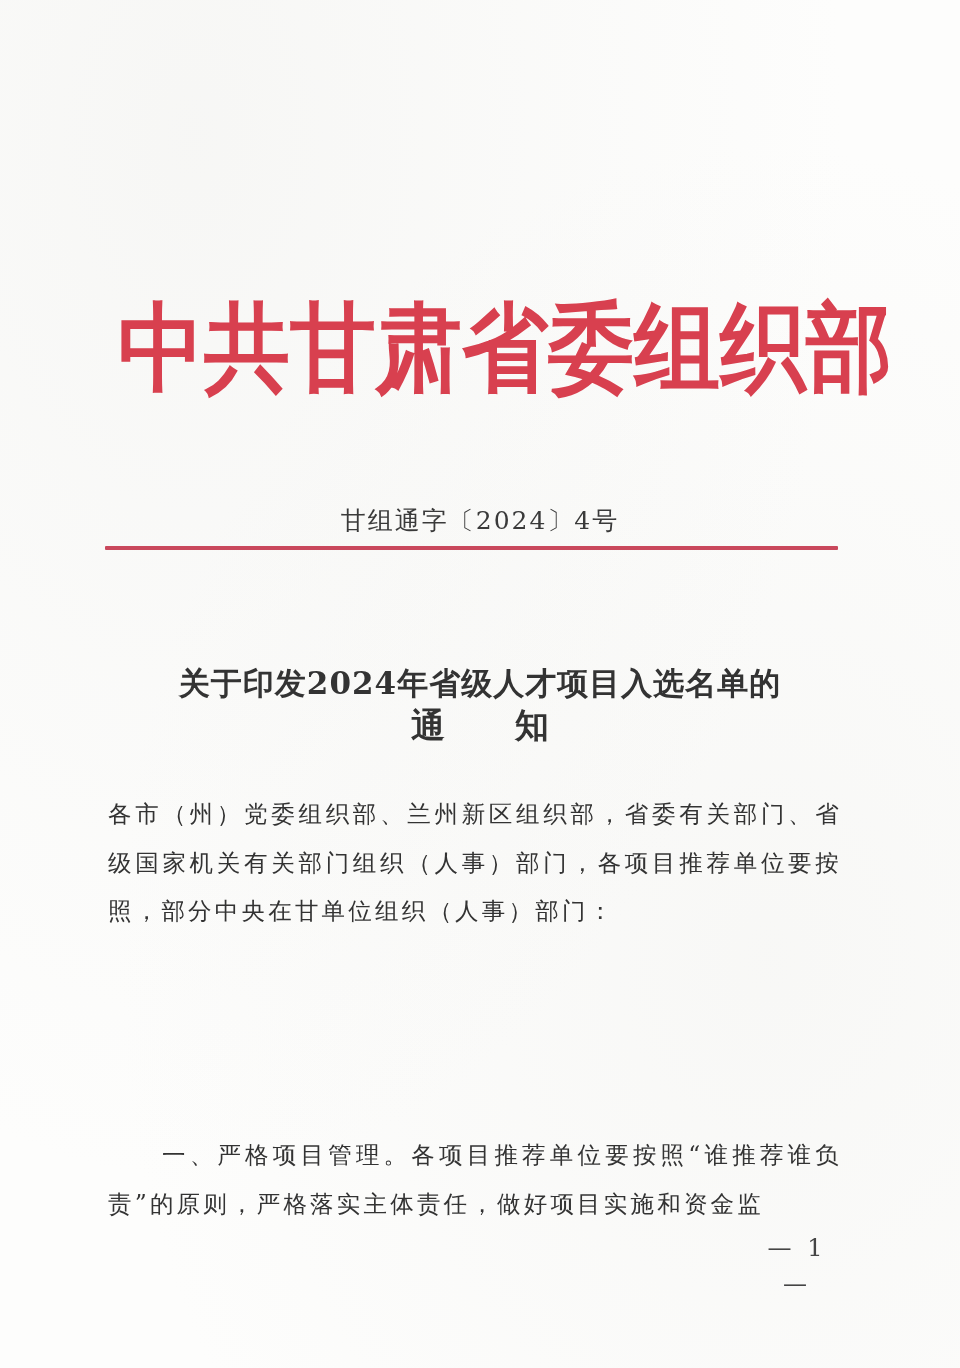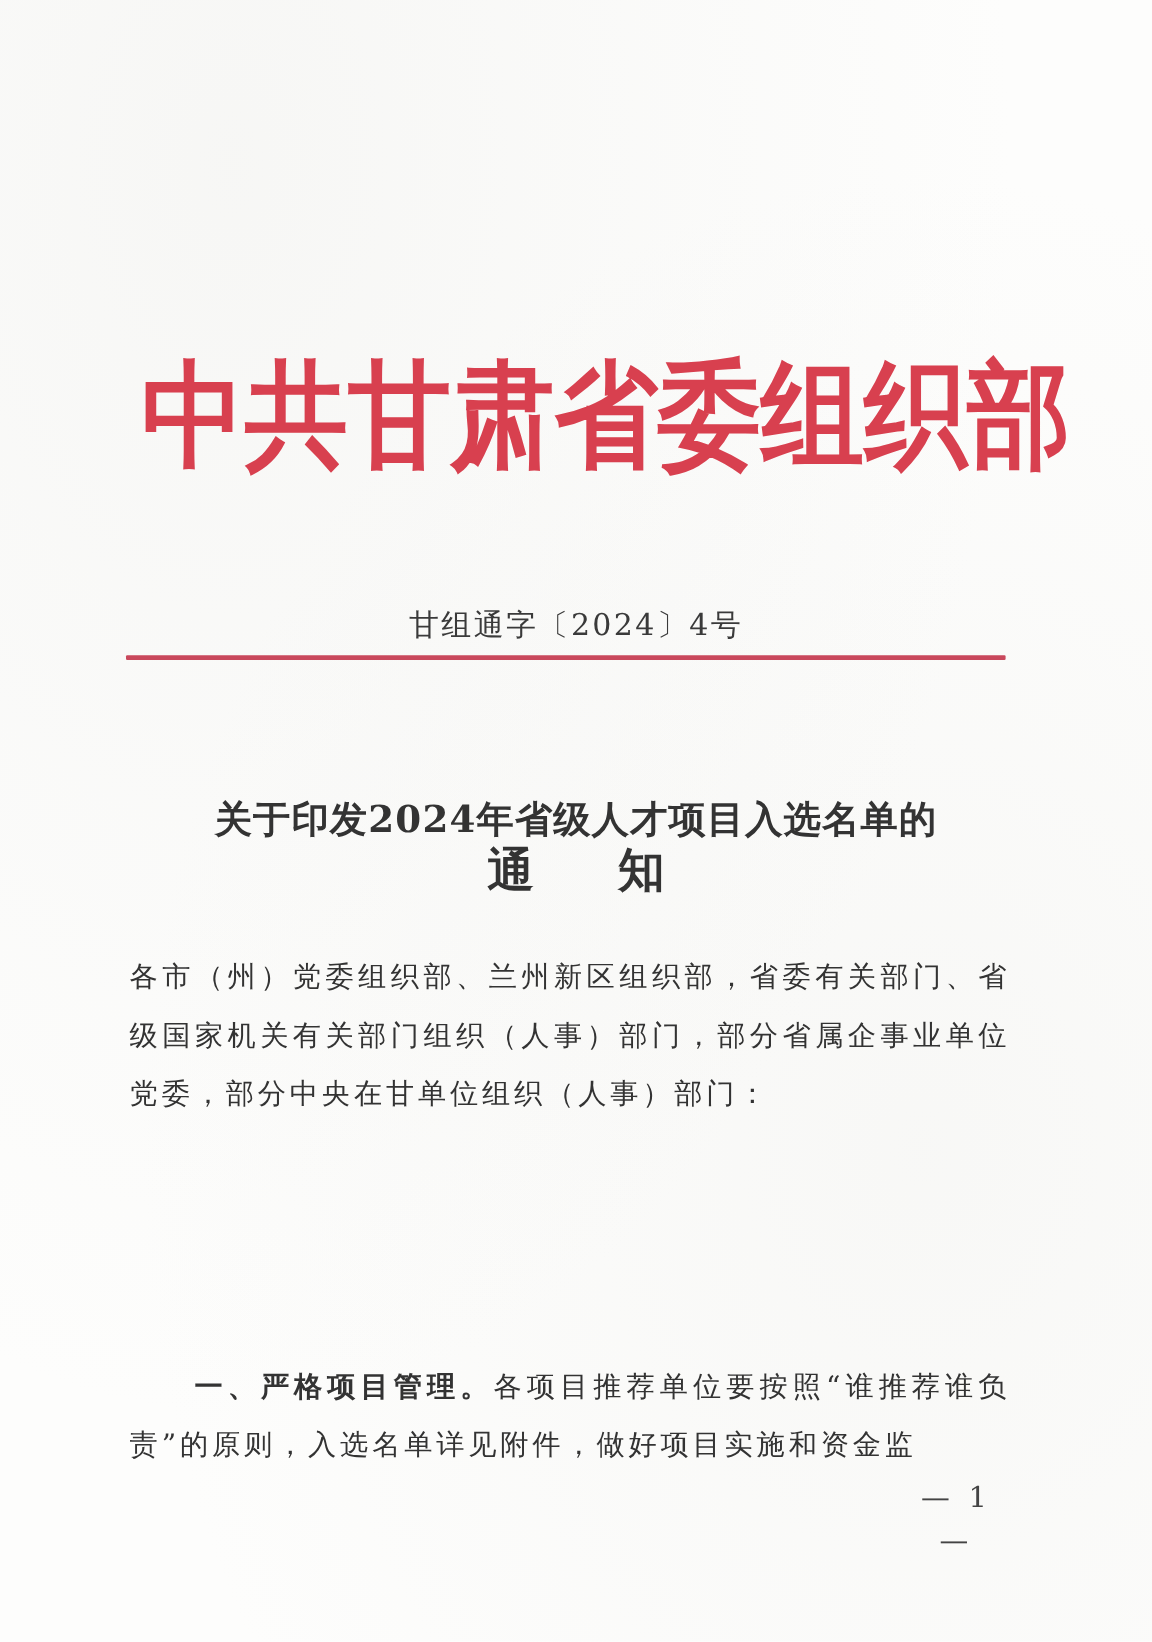--- a/index.html
+++ b/index.html
@@ -75,40 +75,40 @@
       font-weight: bold;
       color: #333;
       letter-spacing: 1px;
     }
     .title-line2 {
       position: absolute;
       left: 0;
       width: 960px;
       top: 703px;
       text-align: center;
-      font-size: 39px;
+      font-size: 34px;
       line-height: 44px;
       font-weight: bold;
       color: #333;
     }
     .title-line2 .gap { display: inline-block; width: 70px; }
     .body-text {
       position: absolute;
       left: 108px;
       width: 734px;
       font-size: 23.5px;
       line-height: 48.6px;
       color: #333;
       text-align: justify;
       letter-spacing: 3.2px;
     }
     .addressee { top: 790px; }
     .para1 { top: 937px; text-indent: 54px; }
     .para2 { top: 1131px; text-indent: 54px; }
-    .para2 .lead { font-weight: bold; }
+    .para2 .lead { font-weight: normal; }
     .page-number {
       position: absolute;
       left: 752px;
       top: 1230px;
       width: 90px;
       text-align: center;
       font-size: 24px;
       line-height: 36px;
       color: #444;
       letter-spacing: 4px;
@@ -133,20 +133,20 @@
 
   <div class="doc-number">甘组通字〔2024〕4号</div>
 
   <div class="red-rule"></div>
 
   <div class="title-line1">关于印发2024年省级人才项目入选名单的</div>
   <div class="title-line2">
     <span>通</span><span class="gap"></span><span>知</span>
   </div>
 
-  <div class="body-text addressee">各市（州）党委组织部、兰州新区组织部，省委有关部门、省级国家机关有关部门组织（人事）部门，部分省属企事业单位党委，部分中央在甘单位组织（人事）部门：</div>
+  <div class="body-text addressee">各市（州）党委组织部、兰州新区组织部，省委有关部门、省级国家机关有关部门组织（人事）部门，各项目推荐单位要按照，部分中央在甘单位组织（人事）部门：</div>
 
 
-  <div class="body-text para2"><span class="lead">一、严格项目管理。</span><span>各项目推荐单位要按照“谁推荐谁负责”的原则，入选名单详见附件，做好项目实施和资金监</span></div>
+  <div class="body-text para2"><span class="lead">一、严格项目管理。</span><span>各项目推荐单位要按照“谁推荐谁负责”的原则，严格落实主体责任，做好项目实施和资金监</span></div>
 
   <div class="page-number">— 1 —</div>
 
 </div>
 
 </body></html>

